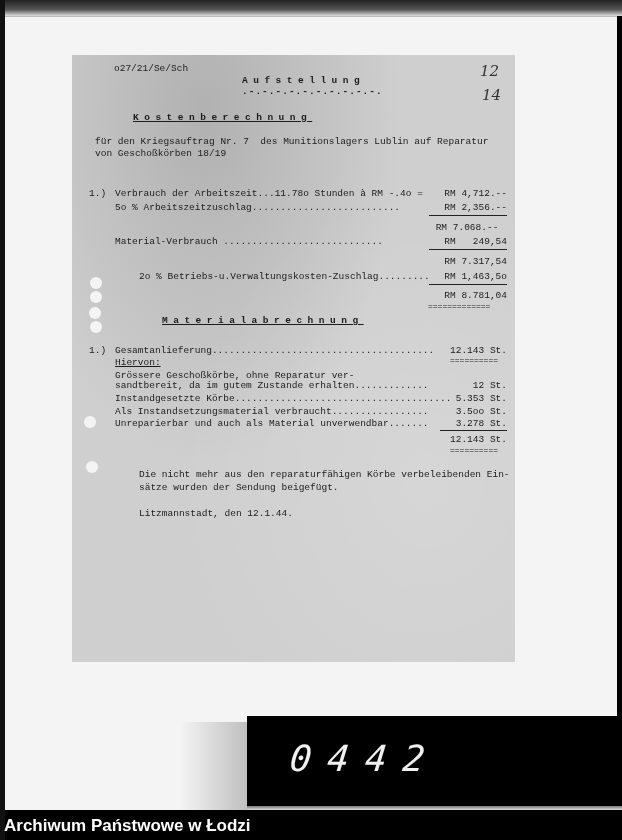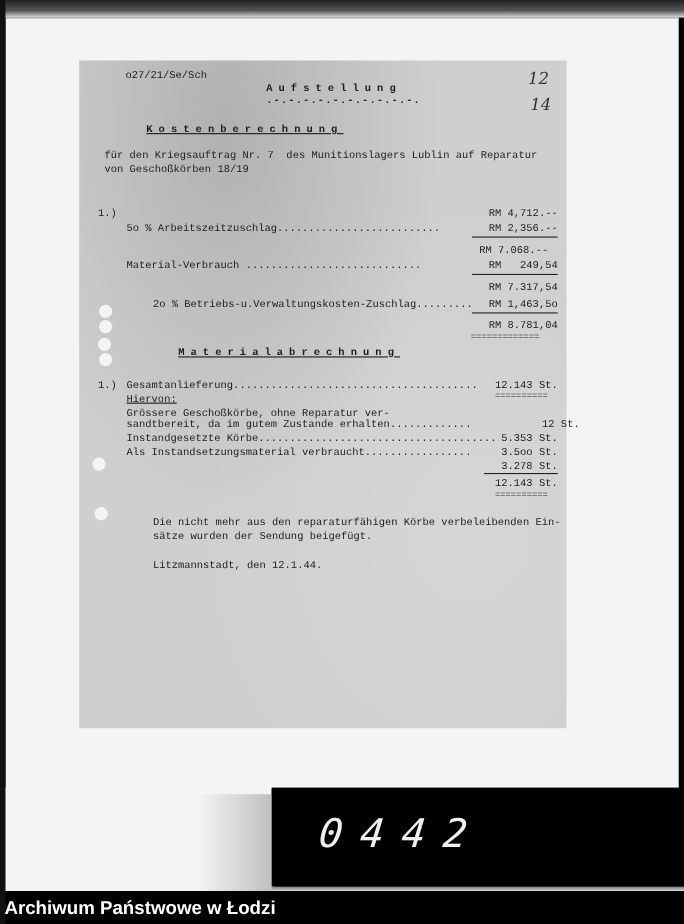--- a/index.html
+++ b/index.html
@@ -86,20 +86,21 @@
   <div class="line spaced" style="left:170px;top:20px;">Aufstellung</div>
   <div class="line" style="left:170px;top:31px;font-weight:bold;letter-spacing:1px;">.-.-.-.-.-.-.-.-.-.-.</div>
   <div class="line hand" style="left:408px;top:10px;">12</div>
   <div class="line hand" style="left:410px;top:34px;">14</div>
 
   <div class="line spaced u" style="left:61px;top:57px;">Kostenberechnung</div>
   <div class="line" style="left:23px;top:81px;">für den Kriegsauftrag Nr. 7  des Munitionslagers Lublin auf Reparatur</div>
   <div class="line" style="left:23px;top:93px;">von Geschoßkörben 18/19</div>
 
   <div class="line" style="left:17px;top:133px;">1.)</div>
+  <div class="line" style="left:43px;top:133px;">Verbrauch der Arbeitszeit...11.78o Stunden à RM -.4o =</div>
   <div class="amount" style="left:355px;top:133px;">RM 4,712.--</div>
   <div class="line" style="left:43px;top:147px;">5o % Arbeitszeitzuschlag..........................</div>
   <div class="amount" style="left:355px;top:147px;">RM 2,356.--</div>
   <div class="rule" style="left:357px;top:160px;width:78px;"></div>
 
   <div class="amount" style="left:355px;top:167px;text-align:center;">RM 7.068.--</div>
   <div class="line" style="left:43px;top:181px;">Material-Verbrauch ............................</div>
   <div class="amount" style="left:355px;top:181px;">RM   249,54</div>
   <div class="rule" style="left:357px;top:194px;width:78px;"></div>
 
@@ -114,25 +115,26 @@
   <div class="line spaced u" style="left:48px;top:260px;padding-left:42px;">Materialabrechnung</div>
 
   <div class="line" style="left:17px;top:290px;">1.)</div>
   <div class="line" style="left:43px;top:290px;">Gesamtanlieferung.......................................</div>
   <div class="amount" style="left:355px;top:290px;">12.143 St.</div>
   <div class="line" style="left:378px;top:300px;font-size:8px;">==========</div>
   <div class="line u" style="left:43px;top:302px;">Hiervon:</div>
 
   <div class="line" style="left:43px;top:315px;">Grössere Geschoßkörbe, ohne Reparatur ver-</div>
   <div class="line" style="left:43px;top:325px;">sandtbereit, da im gutem Zustande erhalten.............</div>
-  <div class="amount" style="left:375px;top:325px;">12 St.</div>
+  <div class="amount" style="left:355px;top:325px;">12 St.</div>
   <div class="line" style="left:43px;top:338px;">Instandgesetzte Körbe......................................</div>
   <div class="amount" style="left:355px;top:338px;">5.353 St.</div>
   <div class="line" style="left:43px;top:351px;">Als Instandsetzungsmaterial verbraucht.................</div>
   <div class="amount" style="left:355px;top:351px;">3.5oo St.</div>
+  <div class="line" style="left:43px;top:363px;">Unreparierbar und auch als Material unverwendbar.......</div>
   <div class="amount" style="left:355px;top:363px;">3.278 St.</div>
   <div class="rule" style="left:368px;top:375px;width:67px;"></div>
 
   <div class="amount" style="left:355px;top:379px;">12.143 St.</div>
   <div class="line" style="left:378px;top:390px;font-size:8px;">==========</div>
 
   <div class="line" style="left:67px;top:427px;">sätze wurden der Sendung beigefügt.</div>
   <div class="line" style="left:67px;top:414px;">Die nicht mehr aus den reparaturfähigen Körbe verbeleibenden Ein-</div>
   <div class="line" style="left:67px;top:453px;">Litzmannstadt, den 12.1.44.</div>
 </div>

